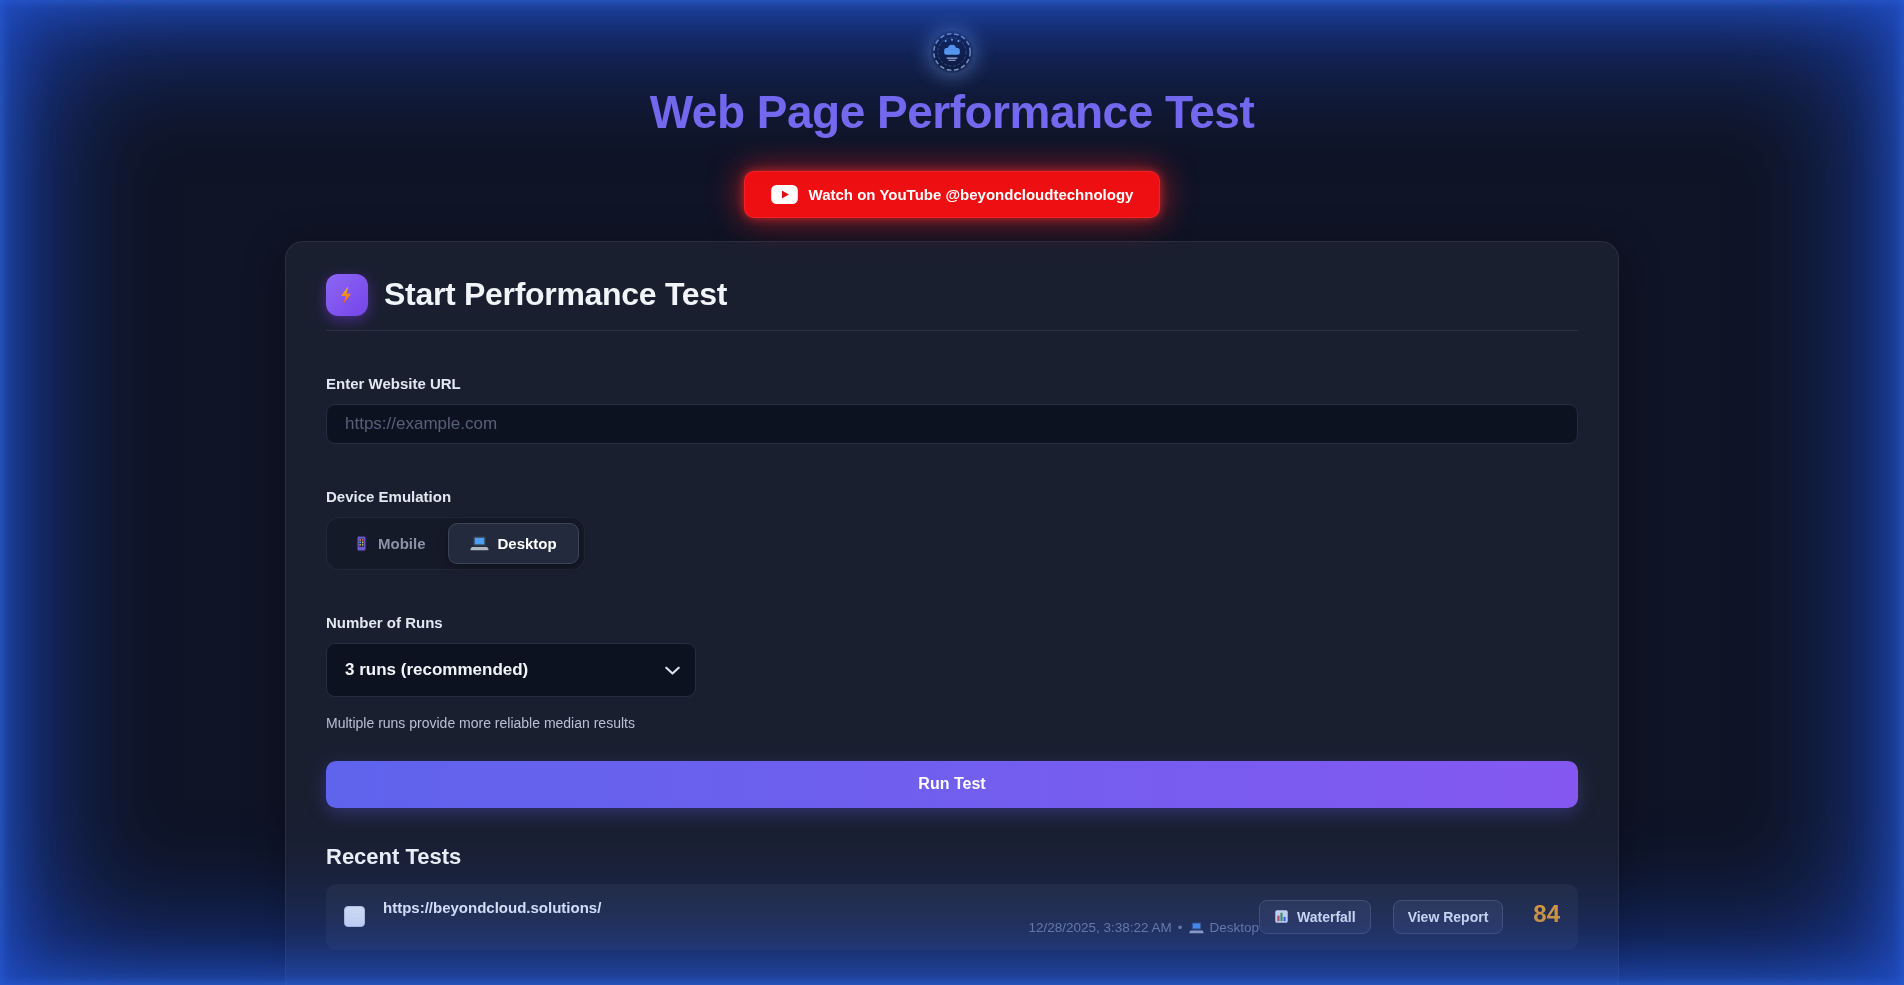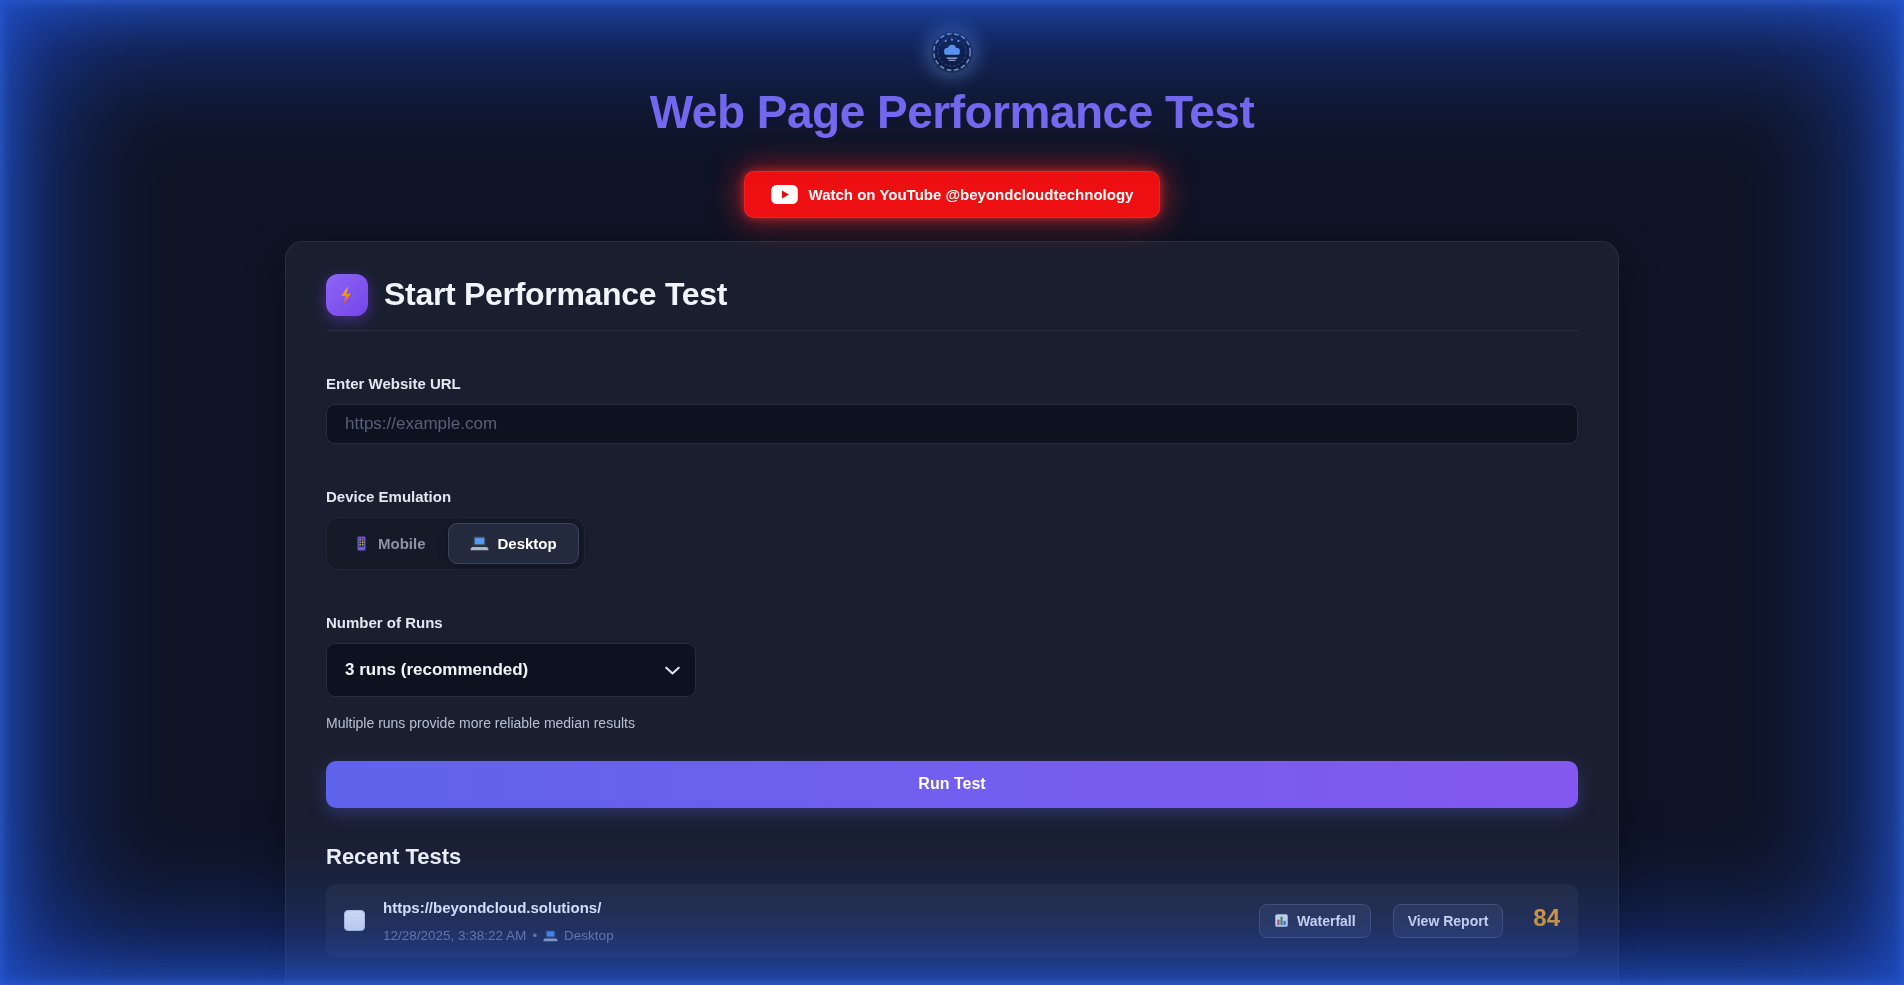--- a/index.html
+++ b/index.html
@@ -108,21 +108,21 @@
     margin-top:14px; background:#242938; border-radius:10px;
     padding:15px 18px; display:flex; align-items:center;
   }
   .cb {
     appearance:none; -webkit-appearance:none;
     width:21px; height:21px; background:#f1f5f9; border-radius:4px;
     border:1px solid #cbd5e1; cursor:pointer; flex:0 0 auto;
   }
   .test-info { margin-left:18px; flex:1; }
   .test-url { font-size:15px; font-weight:bold; color:#f8fafc; }
-  .test-meta { margin-top:12px; font-size:13.5px; color:#7d8699; display:flex; align-items:center; gap:6px; }
+  .test-meta { margin-top:4px; font-size:13.5px; color:#7d8699; display:flex; align-items:center; gap:6px;justify-content:flex-end; }
   .test-actions { display:flex; align-items:flex-start; gap:22px; }
   .row-btn {
     display:inline-flex; align-items:center; gap:8px;
     background:#2f3547; border:1px solid #49516a; border-radius:8px;
     padding:8px 14px; color:#f1f5f9; font-size:14px; font-weight:bold;
     font-family:inherit; cursor:pointer;
   }
   .score { margin-left:8px; font-size:24px; font-weight:bold; color:#f5a524; }
   .icn { display:inline-flex; line-height:0; }
 </style>

